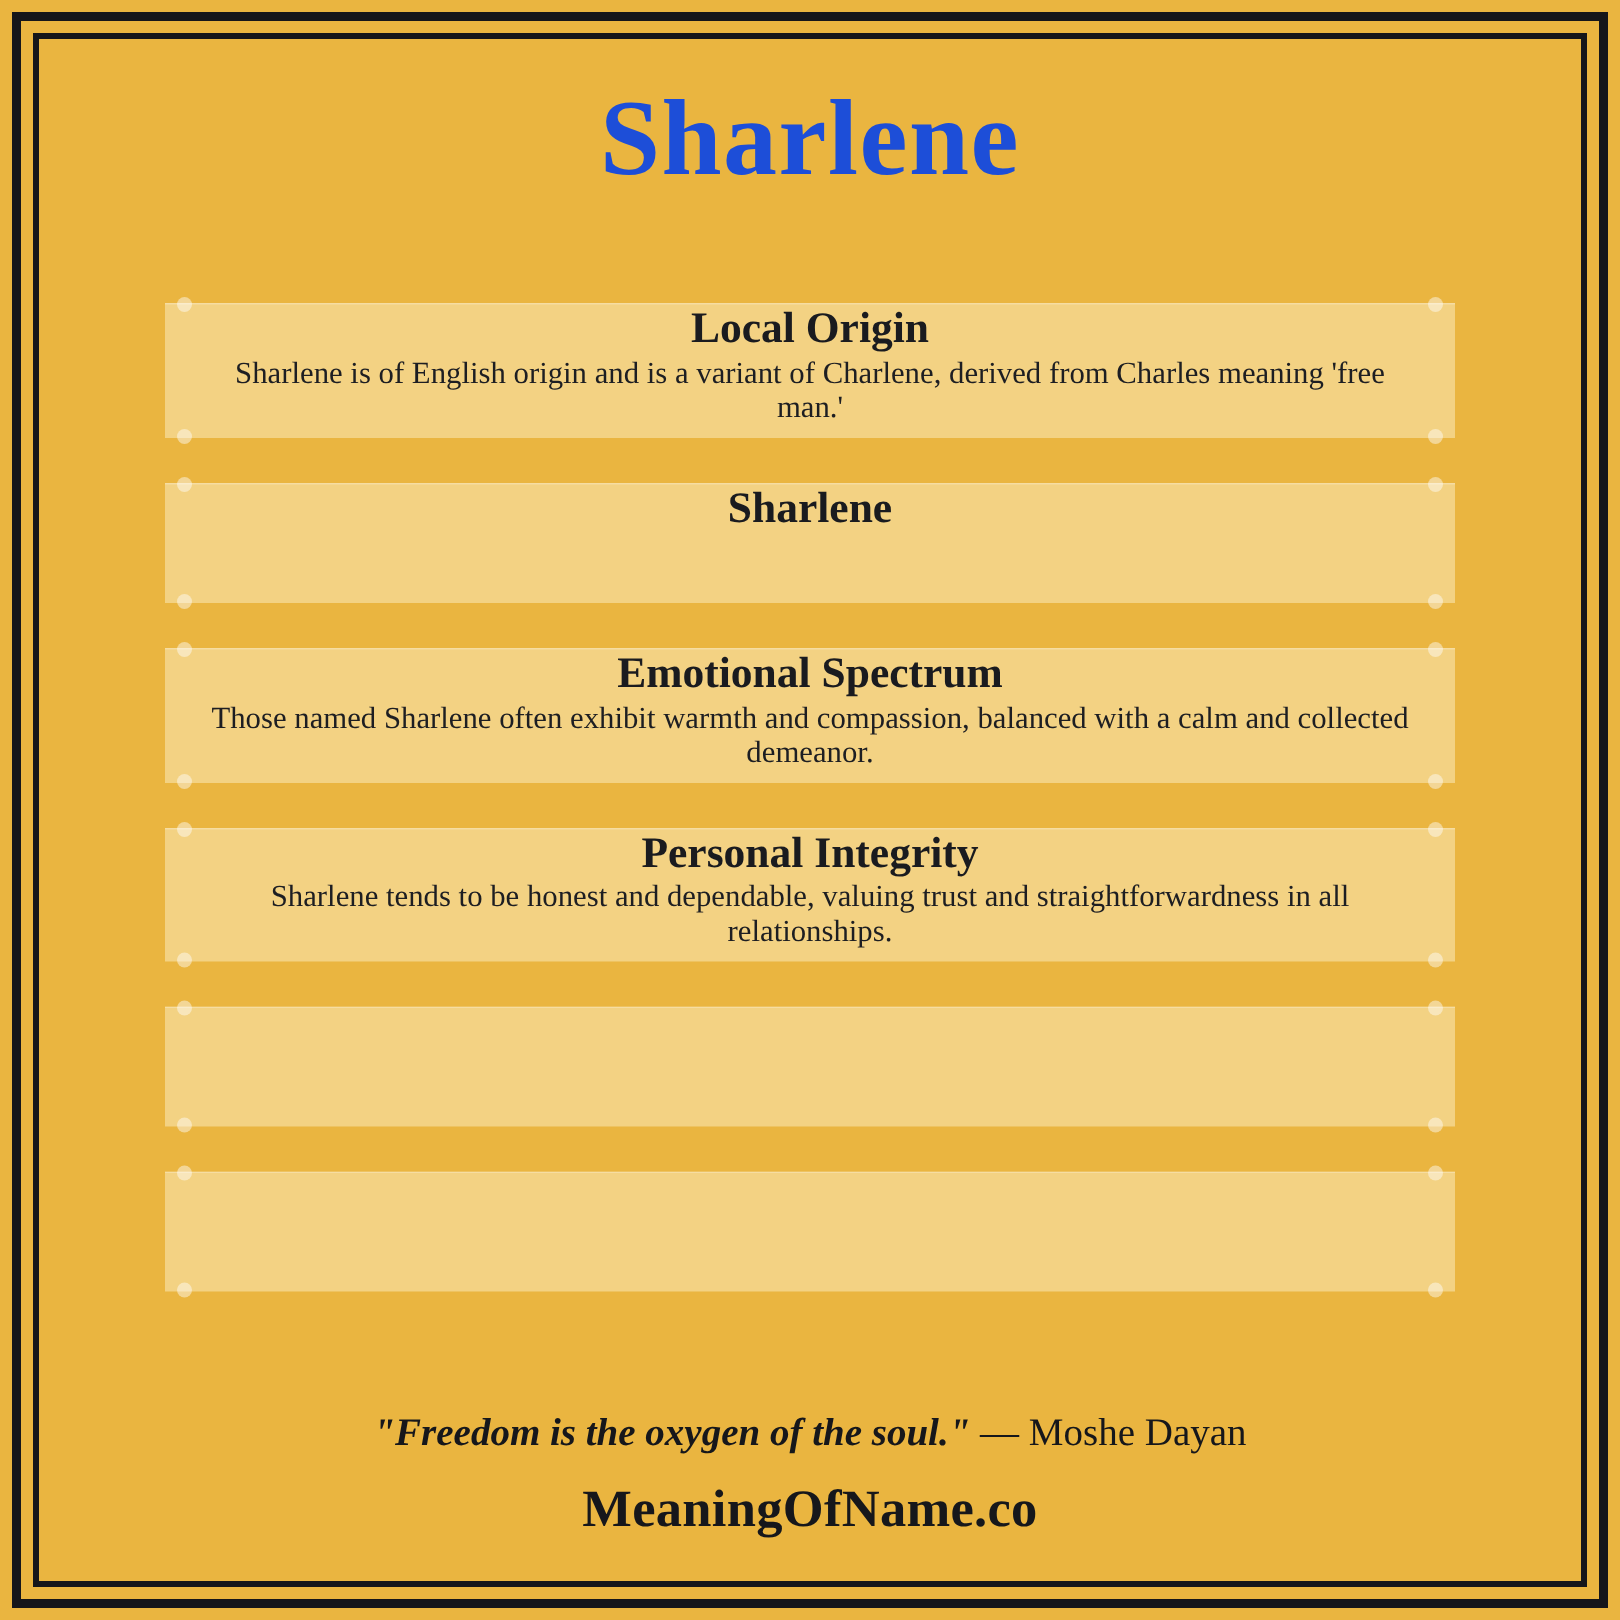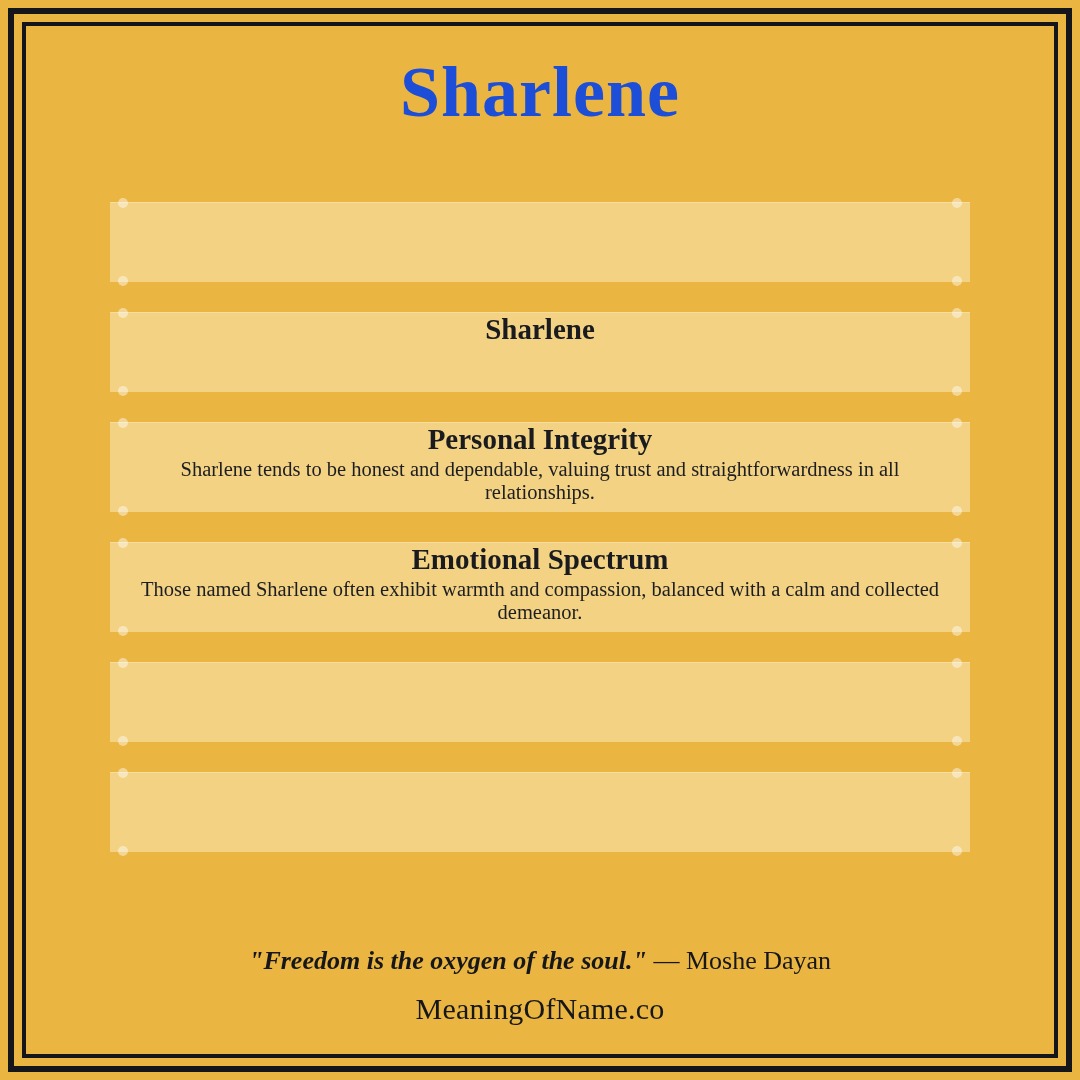--- a/index.html
+++ b/index.html
@@ -134,63 +134,67 @@
   }
   .quote .q-text {
     font-style: italic;
     font-weight: bold;
   }
   .quote .q-author {
     font-weight: normal;
   }
   .site {
     text-align: center;
-    font-size: 30px;
-    font-weight: normal;
+    font-size: 35px;
+    font-weight: bold;
     color: #16171b;
     letter-spacing: 0.2px;
   }
 </style>
 </head>
 <body>
 
 <div class="poster">
   <div class="frame-outer"></div>
   <div class="frame-inner"></div>
 
   <div class="content">
 
     <div class="title">Sharlene</div>
 
     <div class="sections">
 
       <div class="section">
         <div class="band"><span class="band-dots-bottom"></span></div>
+        <div class="section-inner">
+          <div class="section-title">Local Origin</div>
+          <div class="section-body">Sharlene is of English origin and is a variant of Charlene, derived from Charles meaning 'free man.'</div>
+        </div>
       </div>
 
       <div class="section">
         <div class="band"><span class="band-dots-bottom"></span></div>
         <div class="section-inner">
           <div class="section-title">Sharlene</div>
+        </div>
+      </div>
+
+      <div class="section">
+        <div class="band"><span class="band-dots-bottom"></span></div>
+        <div class="section-inner">
+          <div class="section-title">Emotional Spectrum</div>
+          <div class="section-body">Those named Sharlene often exhibit warmth and compassion, balanced with a calm and collected demeanor.</div>
         </div>
       </div>
 
       <div class="section">
         <div class="band"><span class="band-dots-bottom"></span></div>
         <div class="section-inner">
           <div class="section-title">Personal Integrity</div>
           <div class="section-body">Sharlene tends to be honest and dependable, valuing trust and straightforwardness in all relationships.</div>
-        </div>
-      </div>
-
-      <div class="section">
-        <div class="band"><span class="band-dots-bottom"></span></div>
-        <div class="section-inner">
-          <div class="section-title">Emotional Spectrum</div>
-          <div class="section-body">Those named Sharlene often exhibit warmth and compassion, balanced with a calm and collected demeanor.</div>
         </div>
       </div>
 
       <div class="section">
         <div class="band"><span class="band-dots-bottom"></span></div>
       </div>
 
       <div class="section">
         <div class="band"><span class="band-dots-bottom"></span></div>
       </div>

